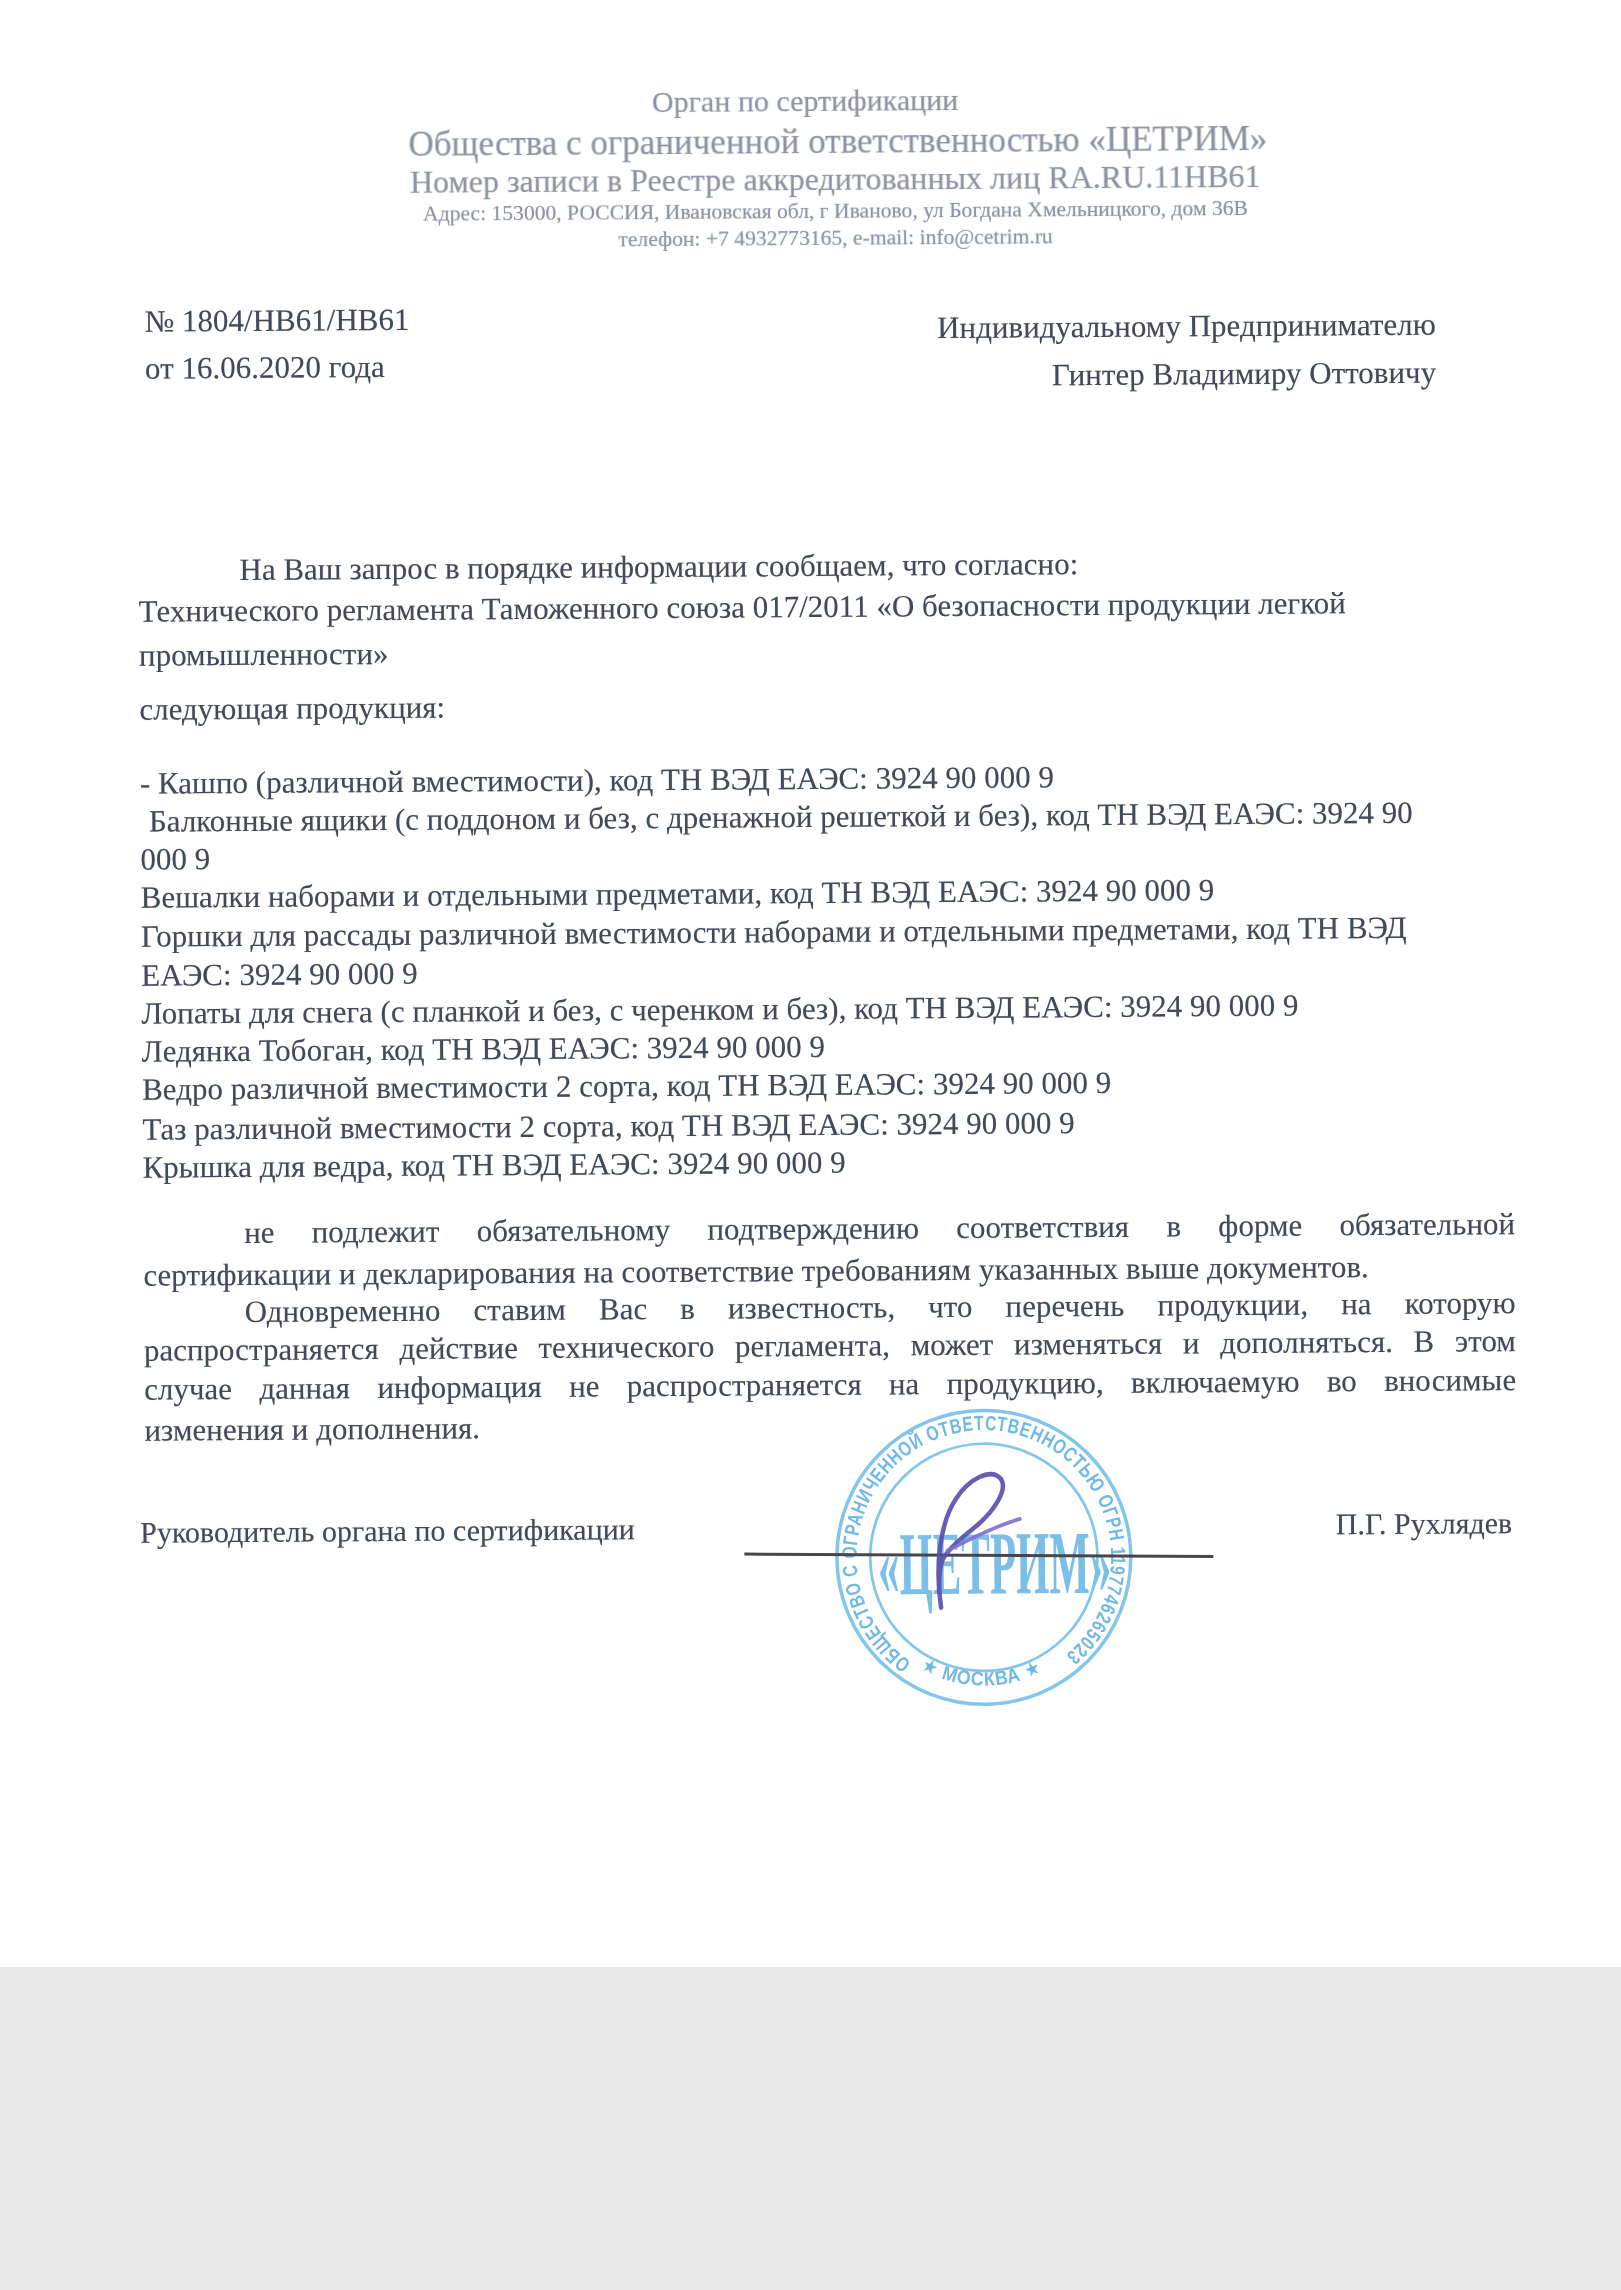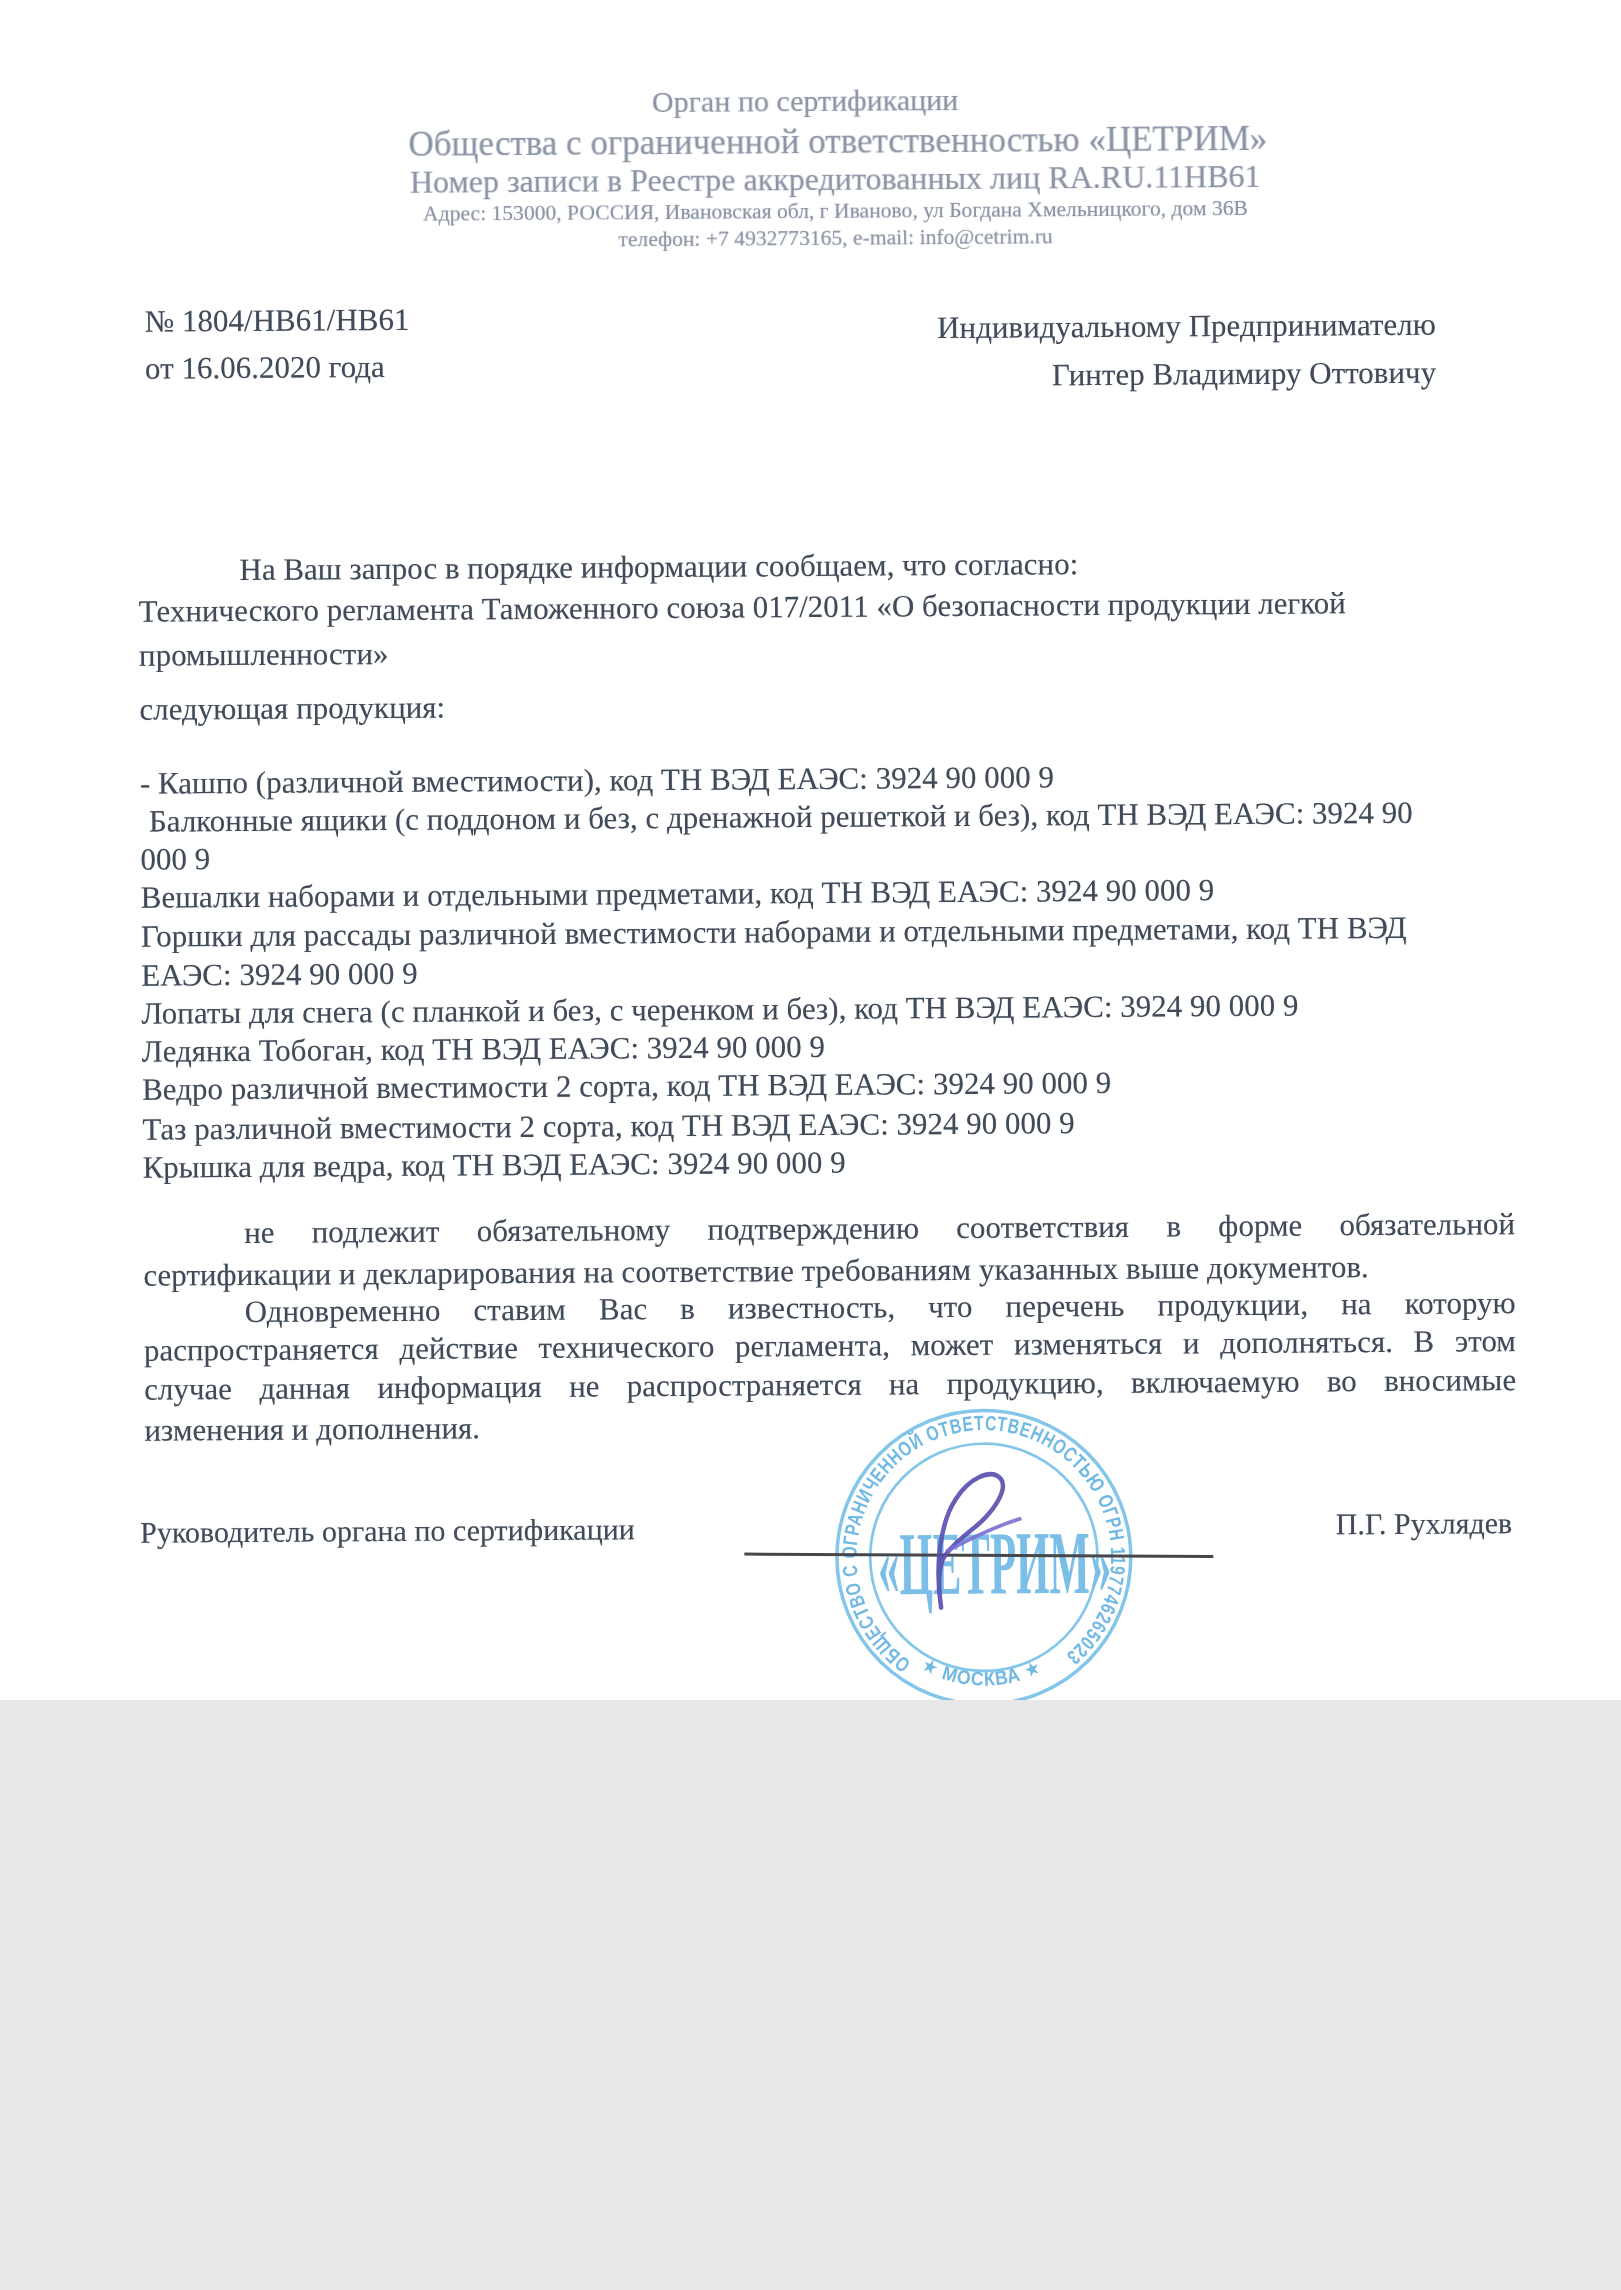--- a/index.html
+++ b/index.html
@@ -1,17 +1,17 @@
 <!DOCTYPE html>
 <html><head>
 <meta charset="utf-8">
 <style>
   html,body{margin:0;padding:0;background:#e8e8e8;}
   .page{
-    position:relative;width:1621px;height:1700px;background:#ffffff;overflow:hidden;
+    position:relative;width:1621px;height:1967px;background:#ffffff;overflow:hidden;
     font-family:"Liberation Serif","DejaVu Serif",serif;color:#414a58;
   }
   .rot{position:absolute;left:0;top:0;width:1621px;height:2291px;transform:rotate(-0.4deg);transform-origin:811px 1078px;}
   .txt{position:absolute;white-space:nowrap;line-height:1.25;text-shadow:0 0 1px rgba(65,74,88,0.38);}
   .hdr{color:#8b93a4;text-shadow:0 0 1px rgba(139,147,164,0.55);filter:blur(0.3px);}
   .center{text-align:center;}
   .right{text-align:right;}
   .just{white-space:normal;text-align:justify;text-align-last:justify;line-height:1.1;}
   .body-line{font-size:31px;}
   .rule{position:absolute;background:#46474b;z-index:3;}

